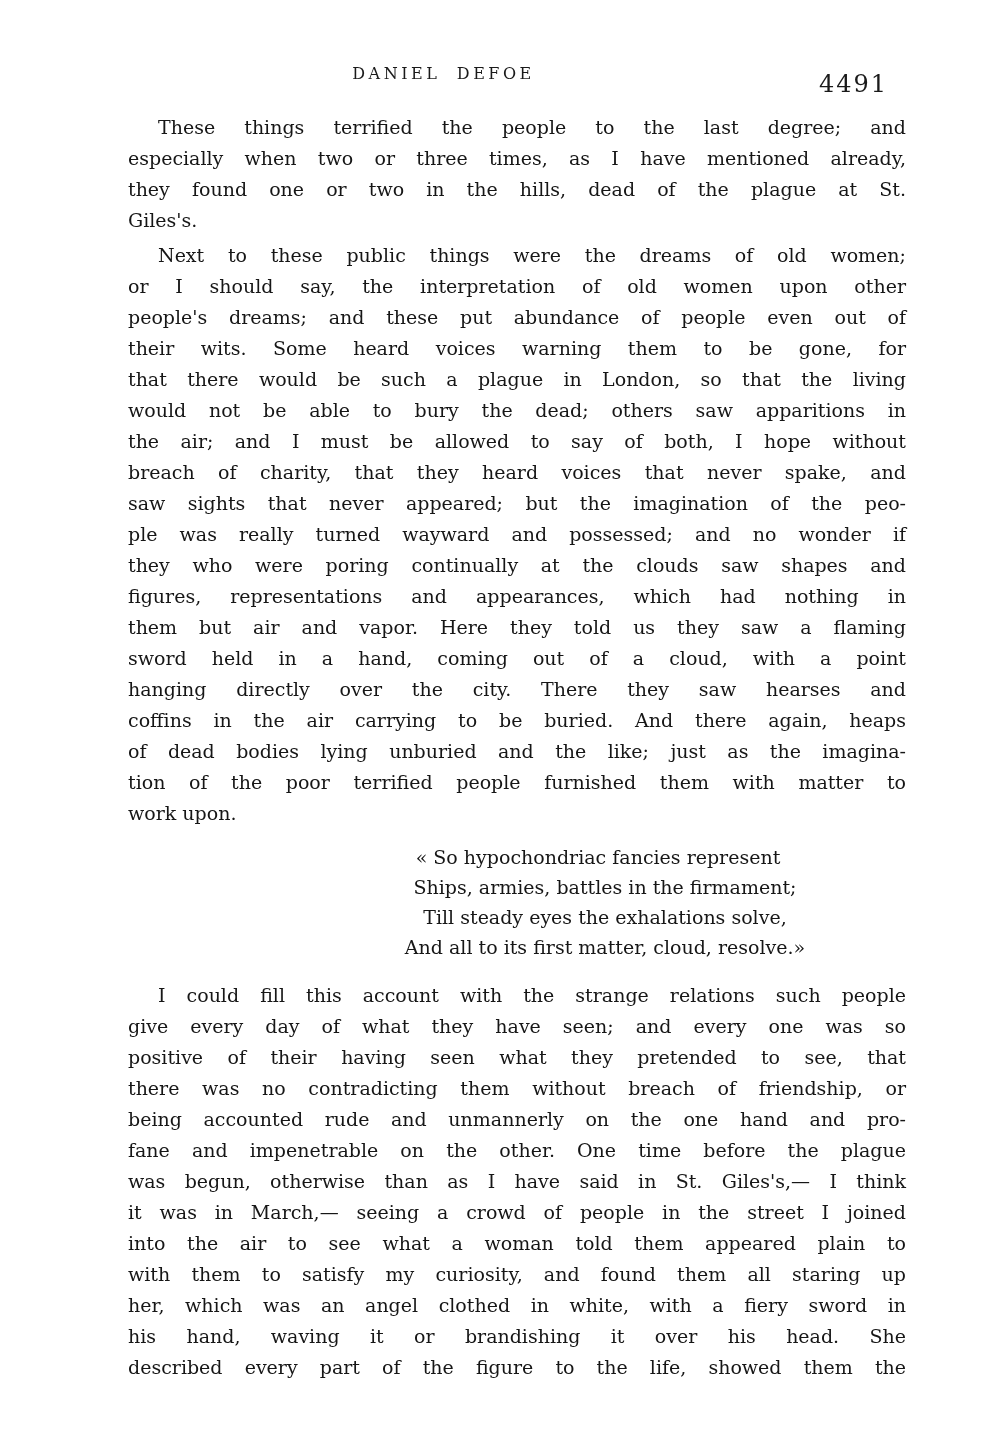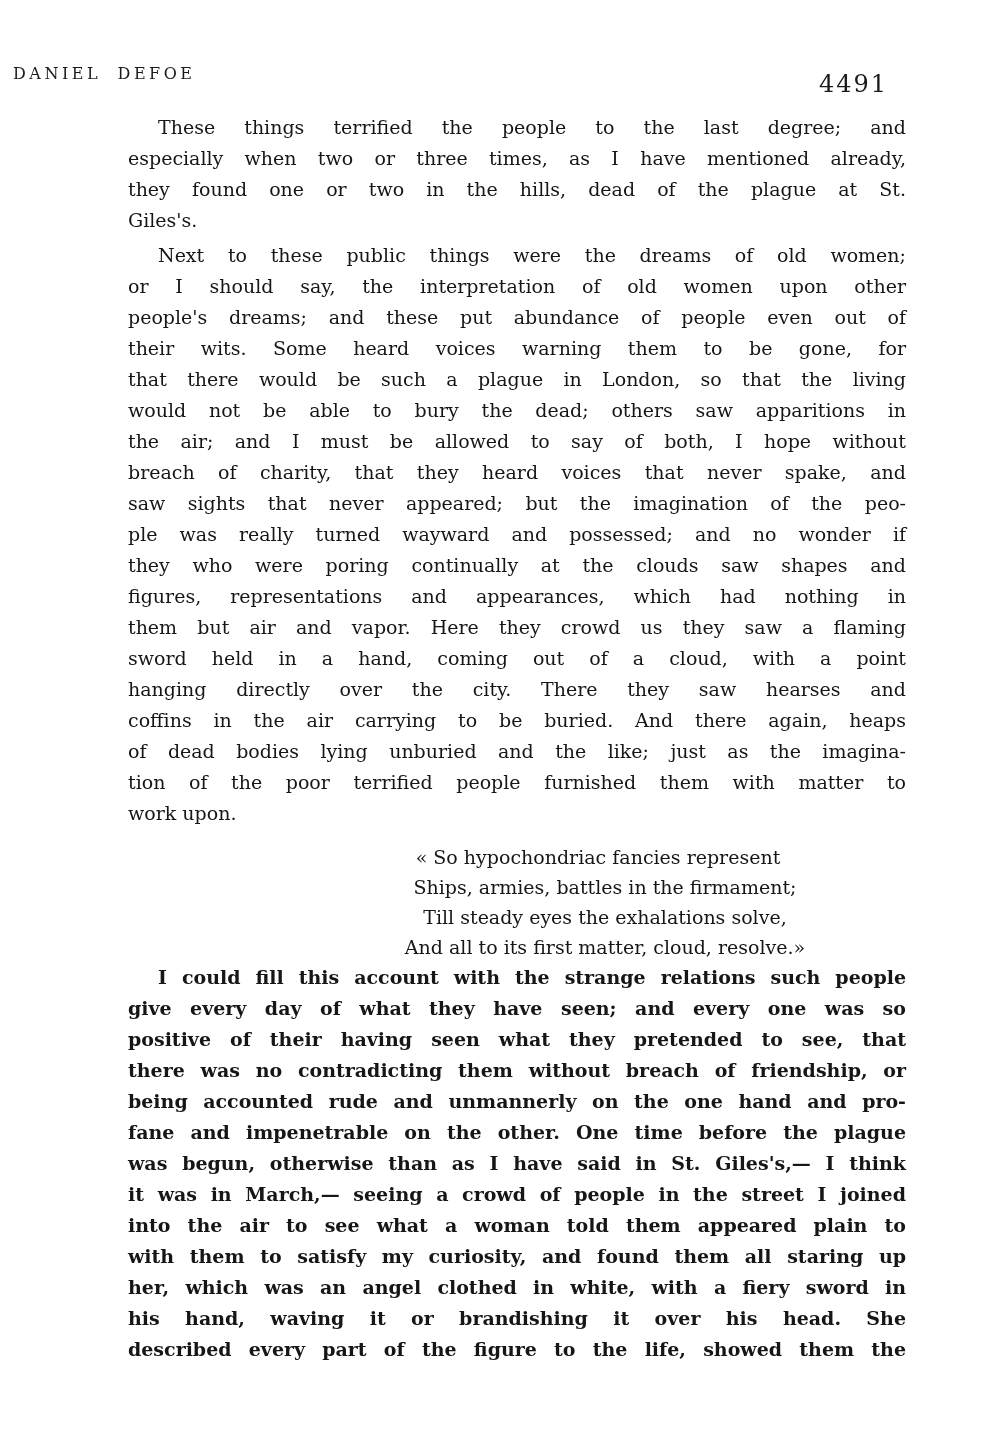--- a/index.html
+++ b/index.html
@@ -14,25 +14,25 @@
     background: #ffffff;
     color: #141414;
     font-family: "DejaVu Serif", "Liberation Serif", serif;
     overflow: hidden;
   }
   .head-title {
     position: absolute;
     top: 64px;
     left: 0;
     width: 887px;
+    text-align: center;
     font-size: 16px;
     letter-spacing: 3.5px;
     word-spacing: 8px;
     color: #1a1a1a;
-    margin-left: 13px;
   }
   .page-number {
     position: absolute;
     top: 70px;
     left: 819px;
     font-size: 24px;
     letter-spacing: 2px;
     color: #1a1a1a;
   }
   .body-text {
@@ -65,21 +65,21 @@
   }
   .paragraph.verse .line {
     line-height: 30px;
     padding-left: 14px;
     text-align: center;
   }
   .paragraph.verse .line:first-child {
     padding-left: 0;
   }
   .paragraph.verse + .paragraph.prose {
-    font-weight: bold;
+    margin-top: 18px;
   }
 </style>
 </head>
 <body>
 
 <div class="page">
   <div class="head-title">DANIEL DEFOE</div>
   <div class="page-number">4491</div>
   <div class="body-text" id="body-text">
       <div class="paragraph prose">
@@ -94,21 +94,21 @@
         <div class="line justified">people's dreams; and these put abundance of people even out of</div>
         <div class="line justified">their wits. Some heard voices warning them to be gone, for</div>
         <div class="line justified">that there would be such a plague in London, so that the living</div>
         <div class="line justified">would not be able to bury the dead; others saw apparitions in</div>
         <div class="line justified">the air; and I must be allowed to say of both, I hope without</div>
         <div class="line justified">breach of charity, that they heard voices that never spake, and</div>
         <div class="line justified">saw sights that never appeared; but the imagination of the peo-</div>
         <div class="line justified">ple was really turned wayward and possessed; and no wonder if</div>
         <div class="line justified">they who were poring continually at the clouds saw shapes and</div>
         <div class="line justified">figures, representations and appearances, which had nothing in</div>
-        <div class="line justified">them but air and vapor. Here they crowd us they saw a flaming</div>
+        <div class="line justified">them but air and vapor. Here they told us they saw a flaming</div>
         <div class="line justified">sword held in a hand, coming out of a cloud, with a point</div>
         <div class="line justified">hanging directly over the city. There they saw hearses and</div>
         <div class="line justified">coffins in the air carrying to be buried. And there again, heaps</div>
         <div class="line justified">of dead bodies lying unburied and the like; just as the imagina-</div>
         <div class="line justified">tion of the poor terrified people furnished them with matter to</div>
         <div class="line">work upon.</div>
       </div>
       <div class="paragraph verse">
         <div class="line">« So hypochondriac fancies represent</div>
         <div class="line">Ships, armies, battles in the firmament;</div>

